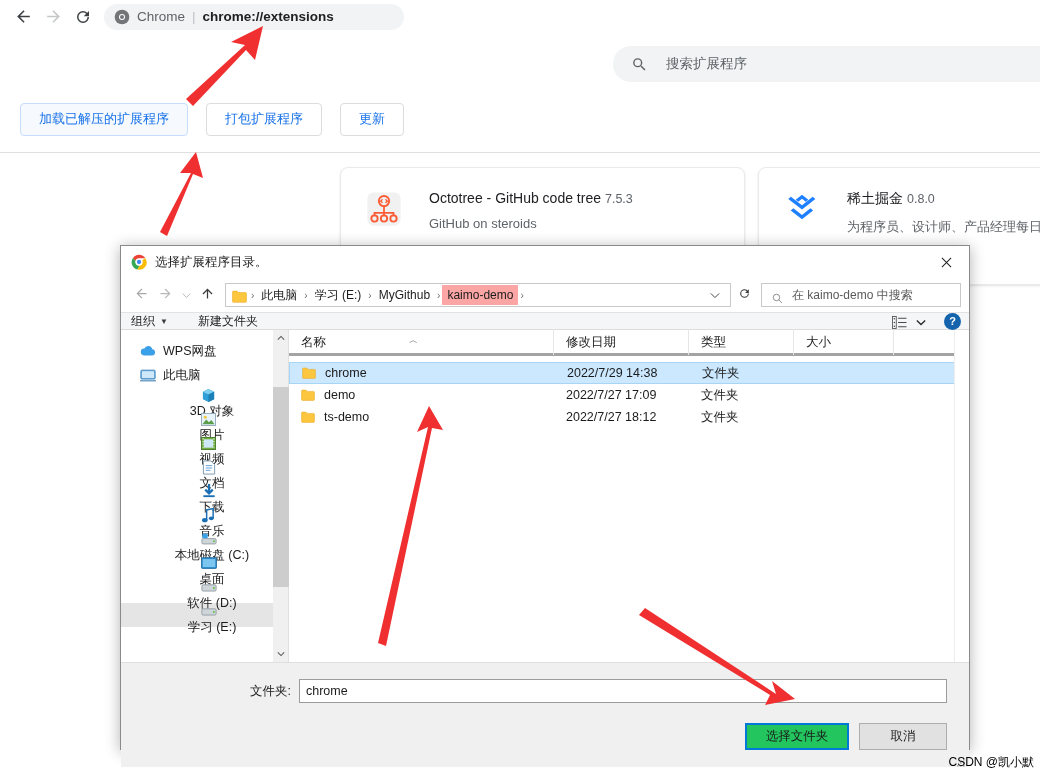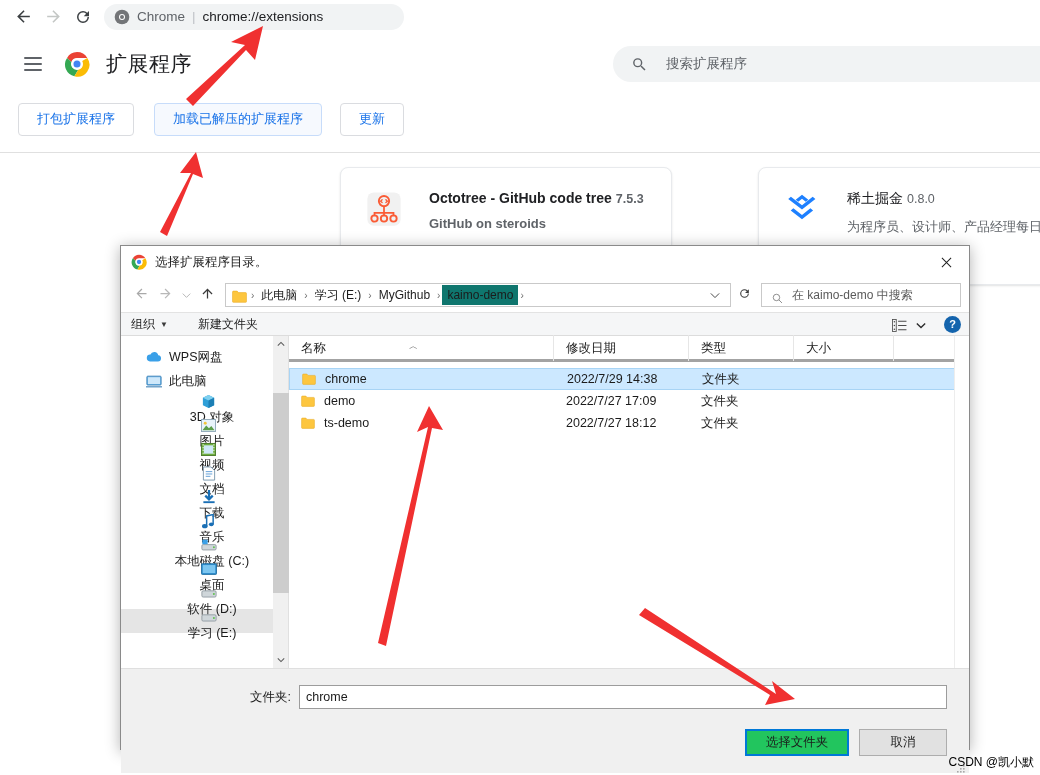--- a/index.html
+++ b/index.html
@@ -23,21 +23,21 @@
   }
   .nav-btn svg { display:block; }
   .omnibox {
     margin-left:6px; height:26px; background:#f1f3f4; border-radius:13px;
     display:flex; align-items:center; padding:0 12px 0 10px; min-width:300px;
     font-size:13.5px; color:#202124;
   }
   .omnibox .chrome-glyph { width:16px; height:16px; margin-right:7px; flex:none; }
   .omnibox .ob-label { color:#5f6368; font-size:13.5px; }
   .omnibox .ob-sep { color:#bdc1c6; margin:0 7px; font-size:13.5px; }
-  .omnibox .ob-url { color:#202124; font-size:13.5px; }
+  .omnibox .ob-url { color:#202124; font-size:13.5px;font-weight:bold; }
 
   
   .ext-header {
     position:absolute; left:0; top:33px; width:1040px; height:62px;
     background:#fff; display:flex; align-items:center;
   }
   .hamburger { width:18px; height:14px; margin-left:24px; position:relative; flex:none; }
   .hamburger i { position:absolute; left:0; width:18px; height:2px; background:#5f6368; border-radius:1px;}
   .hamburger i:nth-child(1){top:0;} .hamburger i:nth-child(2){top:6px;} .hamburger i:nth-child(3){top:12px;}
   .chrome-logo { width:26px; height:26px; margin-left:22px; flex:none; }
@@ -59,21 +59,21 @@
   .ext-btn.first { margin-left:20px; background:#f6f9fe; border-color:#c7dcfa; }
   .ext-divider { position:absolute; left:0; top:152px; width:1040px; height:1px; background:#e0e0e0; }
 
   
   .ext-cards { position:absolute; left:0; top:167px; width:1040px; height:120px; }
   .ext-card {
     position:absolute; top:0; height:118px; background:#fff;
     border:1px solid #e8eaed; border-radius:8px;
     box-shadow:0 1px 2px rgba(60,64,67,.15);
   }
-  .ext-card.c1 { left:340px; width:332px;font-weight:bold; }
+  .ext-card.c1 { left:340px; width:405px; }
   .ext-card.c2 { left:758px; width:405px; }
   .ext-card-inner { display:flex; padding:22px 0 0 24px; }
   .ext-icon-wrap { width:38px; height:38px; flex:none; display:flex; align-items:center; justify-content:center; }
   .ext-card-text { margin-left:26px; }
   .ext-card-title { font-size:14px; color:#202124; }
   .ext-card-ver { font-size:12.5px; color:#5f6368; margin-left:4px; }
   .ext-card-desc { font-size:13px; color:#5f6368; margin-top:10px; white-space:nowrap; }
   .ext-card-idline { position:absolute; left:782px; top:292px; font-size:12.5px; color:#9aa0a6; }
 
   
@@ -93,52 +93,52 @@
   .dlg-navbar { height:34px; background:#ffffff; display:flex; align-items:center; padding:0 8px; }
   .navbtn { width:24px; height:24px; display:flex; align-items:center; justify-content:center; color:#a9a9a9; flex:none;}
   .navbtn.dark { color:#3b3b3b; }
   .navbtn.small { width:18px; }
   .crumbbar {
     flex:1; height:24px; margin-left:6px; border:1px solid #c9c9c9; background:#fff;
     display:flex; align-items:center; padding:0 2px;
   }
   .crumb-folder { width:15px; height:13px; margin:0 2px 0 4px; flex:none; }
   .crumb { font-size:12px; color:#1b1b1b; padding:3px 5px; white-space:nowrap; }
-  .crumb.active { background:#0f766e; }
+  .crumb.active { background:#fca5a5; }
   .crumb-sep { color:#6f6f6f; font-size:10px; padding:0 2px; }
   .crumb-spacer { flex:1; }
   .crumb-caret { color:#4a4a4a; font-size:10px; padding:0 8px; }
   .refresh-btn { width:26px; height:24px; display:flex; align-items:center; justify-content:center; color:#3b3b3b; font-size:13px; flex:none;}
   .dlg-search {
     width:200px; height:24px; border:1px solid #c9c9c9; background:#fff; margin-left:4px;
     display:flex; align-items:center; padding-left:10px; flex:none;
   }
   .dlg-search .mag { width:11px; height:11px; flex:none; }
   .dlg-search .ph { margin-left:9px; font-size:12px; color:#5a5a5a; white-space:nowrap; }
 
   .dlg-toolbar {
-    height:24px; background:#f5f6f7; border-top:1px solid #e3e3e3; border-bottom:1px solid #dcdcdc;
+    height:18px; background:#f5f6f7; border-top:1px solid #e3e3e3; border-bottom:1px solid #dcdcdc;
     display:flex; align-items:center; position:relative;
   }
   .tb-item { font-size:12px; color:#1b1b1b; padding:0 10px; display:flex; align-items:center; }
   .tb-item .arw { font-size:8px; margin-left:5px; color:#3b3b3b; }
   .tb-right { position:absolute; right:8px; display:flex; align-items:center; }
   .viewicon { width:15px; height:13px; position:relative; }
   .help-circle {
     width:17px; height:17px; border-radius:50%; background:#1464ad; color:#fff;
     font-size:11px; font-weight:bold; display:flex; align-items:center; justify-content:center;
     margin-left:18px;
   }
 
   .dlg-body { position:relative; height:332px; background:#fff; display:flex; }
   .tree {
     width:152px; background:#fff; position:relative; overflow:hidden; flex:none;
     padding-top:9px;
   }
-  .tree-item { height:24px; display:flex; align-items:center; font-size:12.5px; color:#1b1b1b; padding-left:24px; }
+  .tree-item { height:24px; display:flex; align-items:center; font-size:12.5px; color:#1b1b1b; padding-left:18px; }
   .tree-item.indent { padding-left:30px;flex-direction:column; }
   .tree-item.sel { background:#e5e5e5; }
   .tree-ico { width:17px; height:16px; margin-right:7px; flex:none; display:flex; align-items:center; justify-content:center;}
   .tree-scroll {
     width:16px; background:#f0f0f0; position:relative; flex:none; border-right:1px solid #e0e0e0;
   }
   .ts-arrow { height:16px; display:flex; align-items:center; justify-content:center; font-size:8px; color:#5a5a5a; }
   .ts-arrow.bottom { position:absolute; bottom:0; width:16px; }
   .ts-thumb { position:absolute; left:0; top:57px; width:16px; height:200px; background:#cdcdcd; }
 
@@ -215,51 +215,33 @@
           <circle cx="24" cy="24" r="9" fill="#fff"></circle>
           <circle cx="24" cy="24" r="6" fill="#737578"></circle>
         </svg>
       </span>
       <span class="ob-label">Chrome</span>
       <span class="ob-sep">|</span>
       <span class="ob-url">chrome://extensions</span>
     </div>
   </div>
 
-  <div class="ext-header">
-    <div class="hamburger">
-        <i></i>
-        <i></i>
-        <i></i>
-      </div>
-    <span class="chrome-logo">
-      <svg width="26" height="26" viewBox="0 0 48 48">
-        <path d="M24 2a22 22 0 0119.05 11H24a11 11 0 00-10.4 7.44L5.6 12.8A22 22 0 0124 2z" fill="#ea4335"></path>
-        <path d="M5.6 12.8l8 7.64A11 11 0 0024 35a11 11 0 002.3-.24l-7.1 11.9A22 22 0 015.6 12.8z" fill="#34a853"></path>
-        <path d="M43.05 13A22 22 0 0119.2 46.66l7.1-11.9A11 11 0 0035 24a11 11 0 00-1.4-5.4z" fill="#fbbc05"></path>
-        <path d="M43.05 13H24a11 11 0 019.6 5.6A11 11 0 0135 24a11 11 0 01-8.7 10.76l-7.1 11.9" fill="none"></path>
-        <circle cx="24" cy="24" r="10" fill="#fff"></circle>
-        <circle cx="24" cy="24" r="6.5" fill="#4285f4"></circle>
-      </svg>
-    </span>
-    <span class="ext-title">扩展程序</span>
-  </div>
 
   <div class="ext-search">
     <span class="s-icon">
       <svg width="17" height="17" viewBox="0 0 24 24">
           <path d="M15.5 14h-.79l-.28-.27A6.47 6.47 0 0016 9.5 6.5 6.5 0 109.5 16c1.61 0 3.09-.59 4.23-1.57l.27.28v.79l5 4.99L20.49 19zm-6 0A4.5 4.5 0 1114 9.5 4.49 4.49 0 019.5 14z" fill="#5f6368"></path>
         </svg>
     </span>
     <span class="s-ph">搜索扩展程序</span>
   </div>
 
   <div class="ext-buttons">
+    <div class="ext-btn first">加载已解压的扩展程序</div>
     <div class="ext-btn">打包扩展程序</div>
-    <div class="ext-btn first">加载已解压的扩展程序</div>
     <div class="ext-btn">更新</div>
   </div>
   <div class="ext-divider"></div>
 
   <div class="ext-cards">
     <div class="ext-card c1">
       <div class="ext-card-inner">
         <div class="ext-icon-wrap">
           <svg width="38" height="38" viewBox="0 0 48 48">
             <rect x="3" y="3" width="42" height="42" rx="8" fill="#f1f1f1"></rect>

